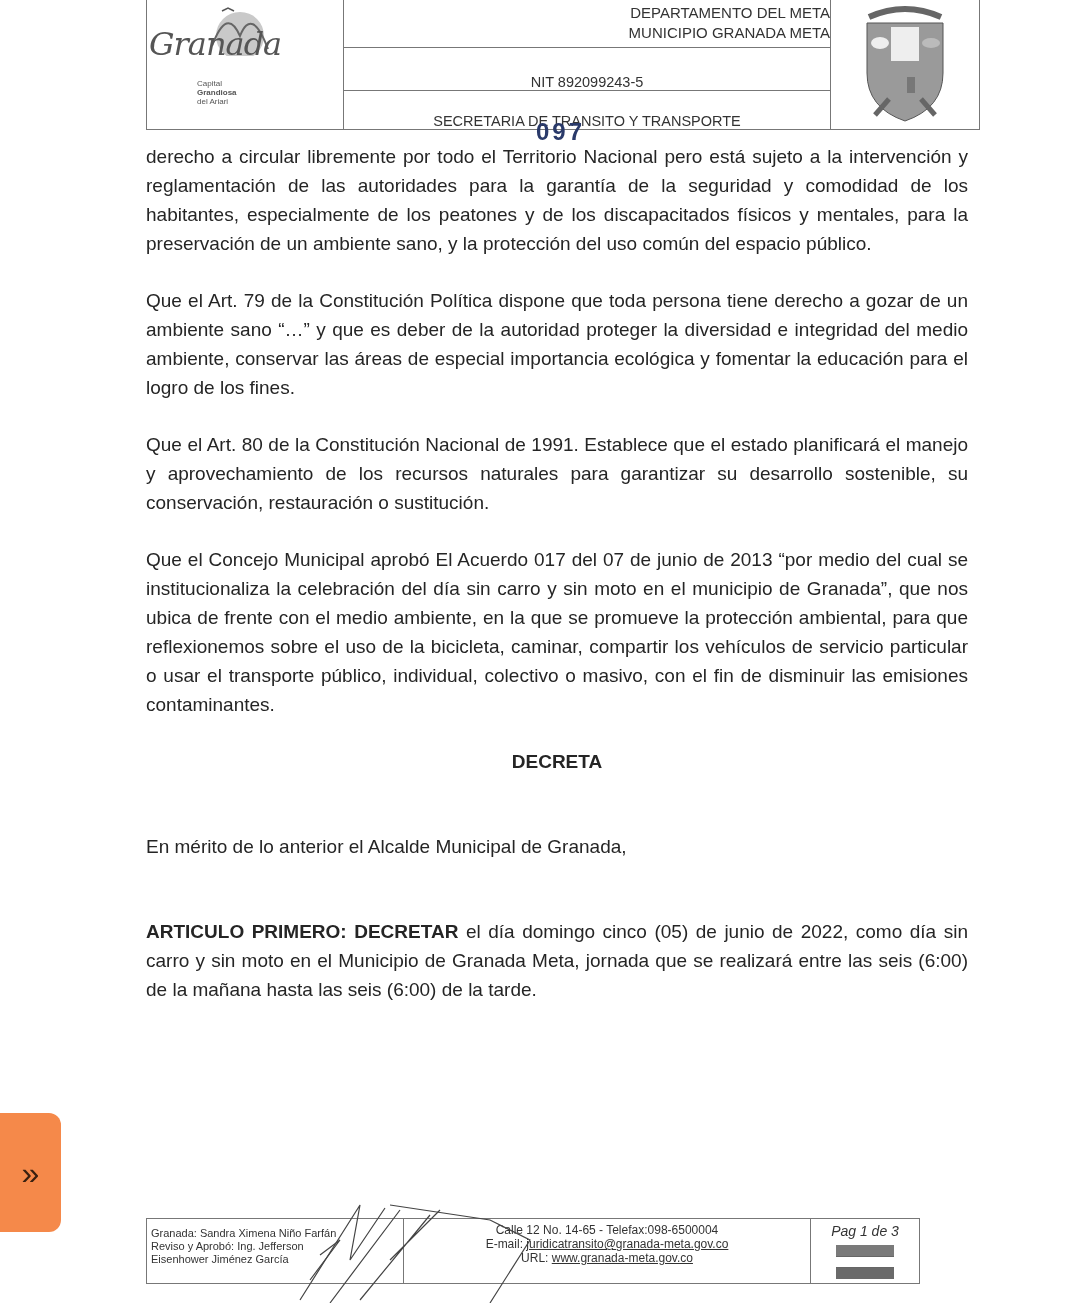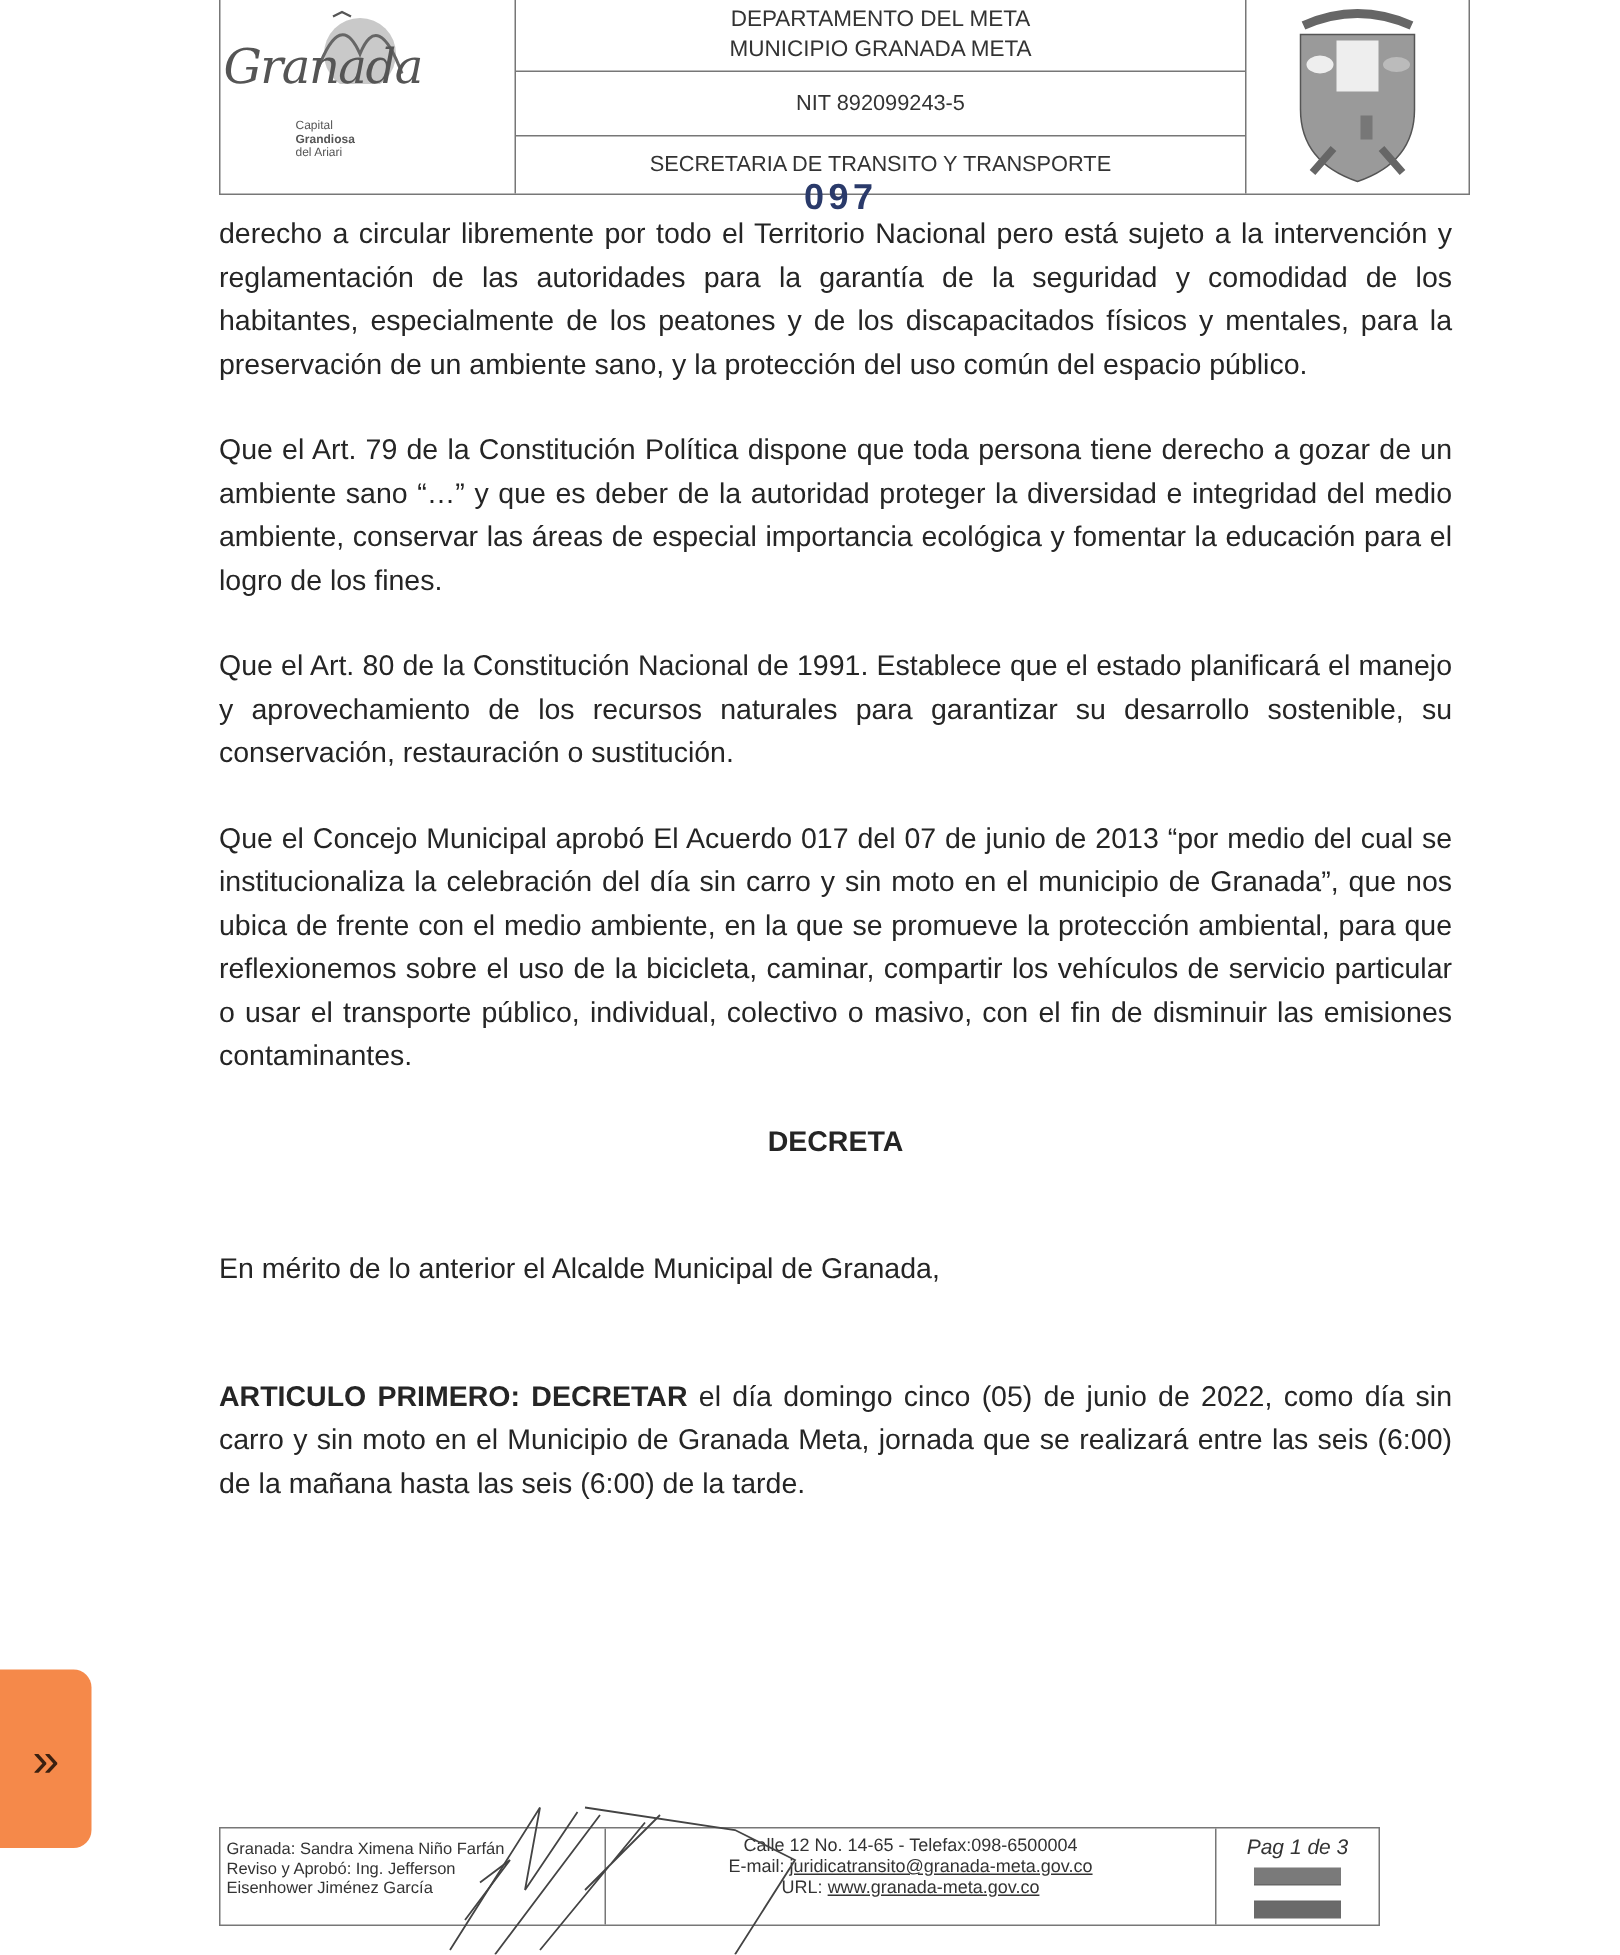--- a/index.html
+++ b/index.html
@@ -5,21 +5,21 @@
   html, body { margin:0; padding:0; }
   body { width:1080px; height:1303px; background:#ffffff; position:relative; overflow:hidden;
          font-family:"Liberation Sans", sans-serif; color:#222; }
   .header { position:absolute; left:146px; top:-2px; width:832px; height:130px; border:1.5px solid #777; display:flex; }
   .logo { width:196px; border-right:1.5px solid #777; position:relative; }
   .logo-word { position:absolute; left:2px; top:26px; font-family:"DejaVu Serif", serif; font-style:italic; font-size:32px; color:#555; letter-spacing:-1px; }
   .logo-arch { position:absolute; left:55px; top:2px; width:70px; height:55px; }
   .logo-sub { position:absolute; left:50px; top:80px; font-size:8px; color:#555; line-height:9px; }
   .logo-sub .b { font-weight:bold; }
   .hcenter { width:486px; display:flex; flex-direction:column; }
-  .hrow { display:flex; align-items:center; justify-content:center; color:#333; font-size:15px; }
+  .hrow { display:flex; align-items:flex-end; justify-content:center; color:#333; font-size:15px; }
   .hrow1 { height:48px; flex-direction:column; line-height:20px; }
   .hrow2 { height:42px; border-top:1.5px solid #777; border-bottom:1.5px solid #777; font-size:14.5px; }
   .hrow3 { flex:1; font-size:14.5px; }
   .crest { flex:1; border-left:1.5px solid #777; display:flex; justify-content:center; align-items:center; }
   .stamp { position:absolute; left:536px; top:118px; font-size:24px; font-weight:bold; color:#2a3a6a; letter-spacing:3px; }
   .body { position:absolute; left:146px; top:142px; width:822px; font-size:19px; line-height:29px; color:#252525; }
   .para { text-align:justify; margin:0 0 28px 0; }
   .para.last { margin-bottom:0; }
   .center { text-align:center; font-weight:bold; }
   .article b { font-weight:bold; }

